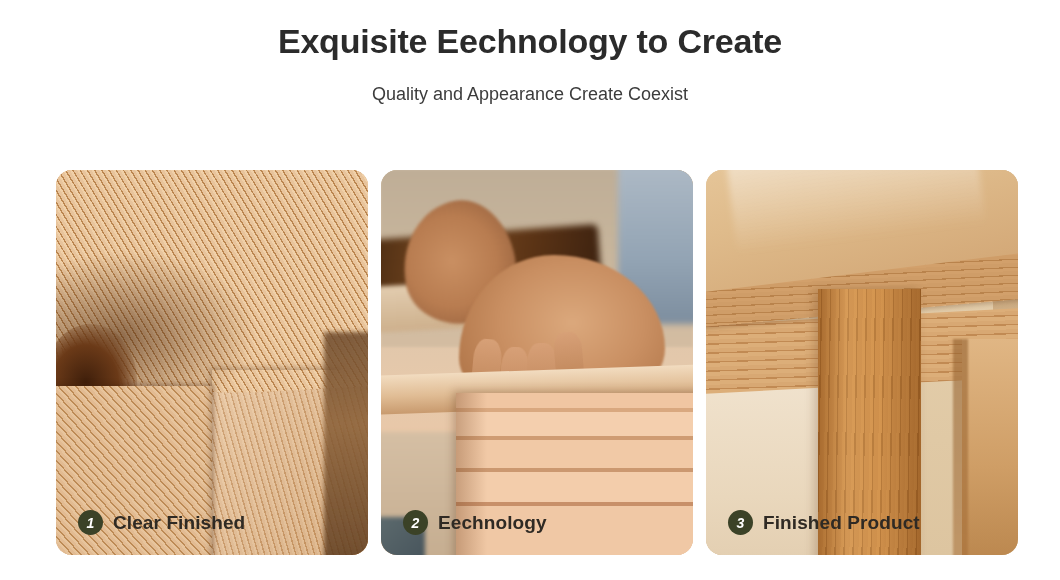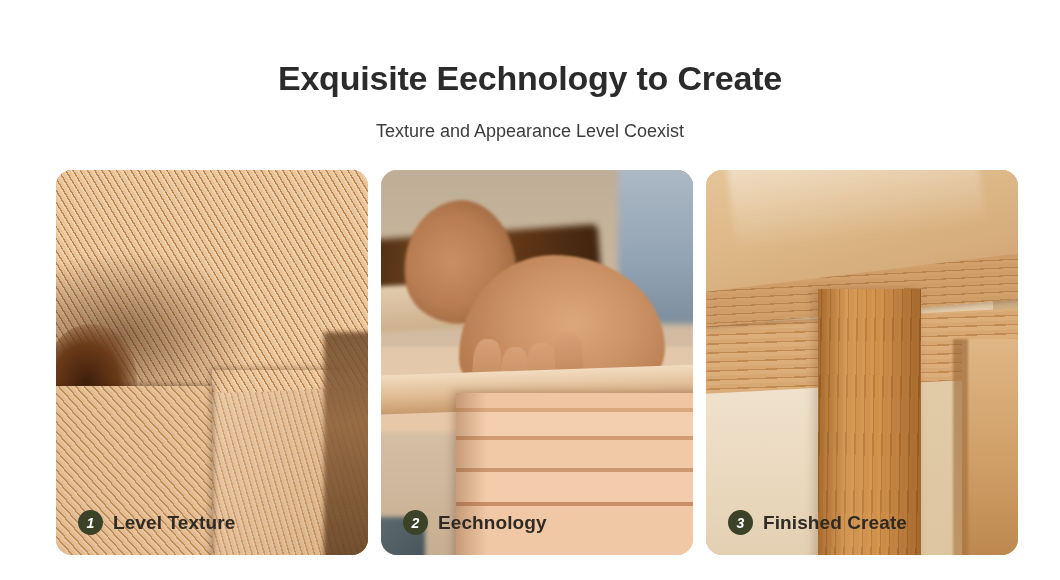--- a/index.html
+++ b/index.html
@@ -12,21 +12,21 @@
     height: 580px;
     background: #ffffff;
     font-family: "Liberation Sans", sans-serif;
     overflow: hidden;
     position: relative;
   }
 
   
   .header {
     width: 100%;
-    padding-top: 60px;
+    padding-top: 23px;
     text-align: center;
     box-sizing: border-box;
   }
   .page-title {
     margin: 0;
     font-size: 34px;
     font-weight: 700;
     letter-spacing: -0.2px;
     color: #2b2b2b;
     line-height: 1.1;
@@ -375,37 +375,37 @@
     line-height: 1;
     white-space: nowrap;
     font-family: "Liberation Sans", sans-serif;
   }
 </style>
 </head>
 <body>
 
 <div class="header">
   <h1 class="page-title">Exquisite Eechnology to Create</h1>
-  <p class="page-subtitle">Texture and Appearance Level Coexist</p>
+  <p class="page-subtitle">Quality and Appearance Create Coexist</p>
 </div>
 
 <div class="card-row">
 
   <div class="card">
     <div class="card-photo">
       <div class="photo-texture"></div>
       <div class="tex-upper"></div>
       <div class="tex-darkknot"></div>
       <div class="tex-board-left"></div>
       <div class="tex-board-right"></div>
       <div class="tex-right-edge"></div>
     </div>
     <div class="card-caption">
       <span class="step-badge">1</span>
-      <span class="caption-label">Level Texture</span>
+      <span class="caption-label">Clear Finished</span>
     </div>
   </div>
 
   <div class="card">
     <div class="card-photo">
       <div class="photo-manufacture"></div>
       <div class="man-bg-blur"></div>
       <div class="man-person"></div>
       <div class="man-darkbar"></div>
       <div class="man-plank-bg"></div>
@@ -436,17 +436,17 @@
       <div class="fin-apron"></div>
       <div class="fin-tabletop"></div>
       <div class="fin-top-sheen"></div>
       <div class="fin-chair"></div>
       <div class="fin-chair-gap"></div>
       <div class="fin-leg"></div>
       <div class="fin-leg-shade"></div>
     </div>
     <div class="card-caption">
       <span class="step-badge">3</span>
-      <span class="caption-label">Finished Create</span>
+      <span class="caption-label">Finished Product</span>
     </div>
   </div>
 
 </div>
 
 </body></html>

